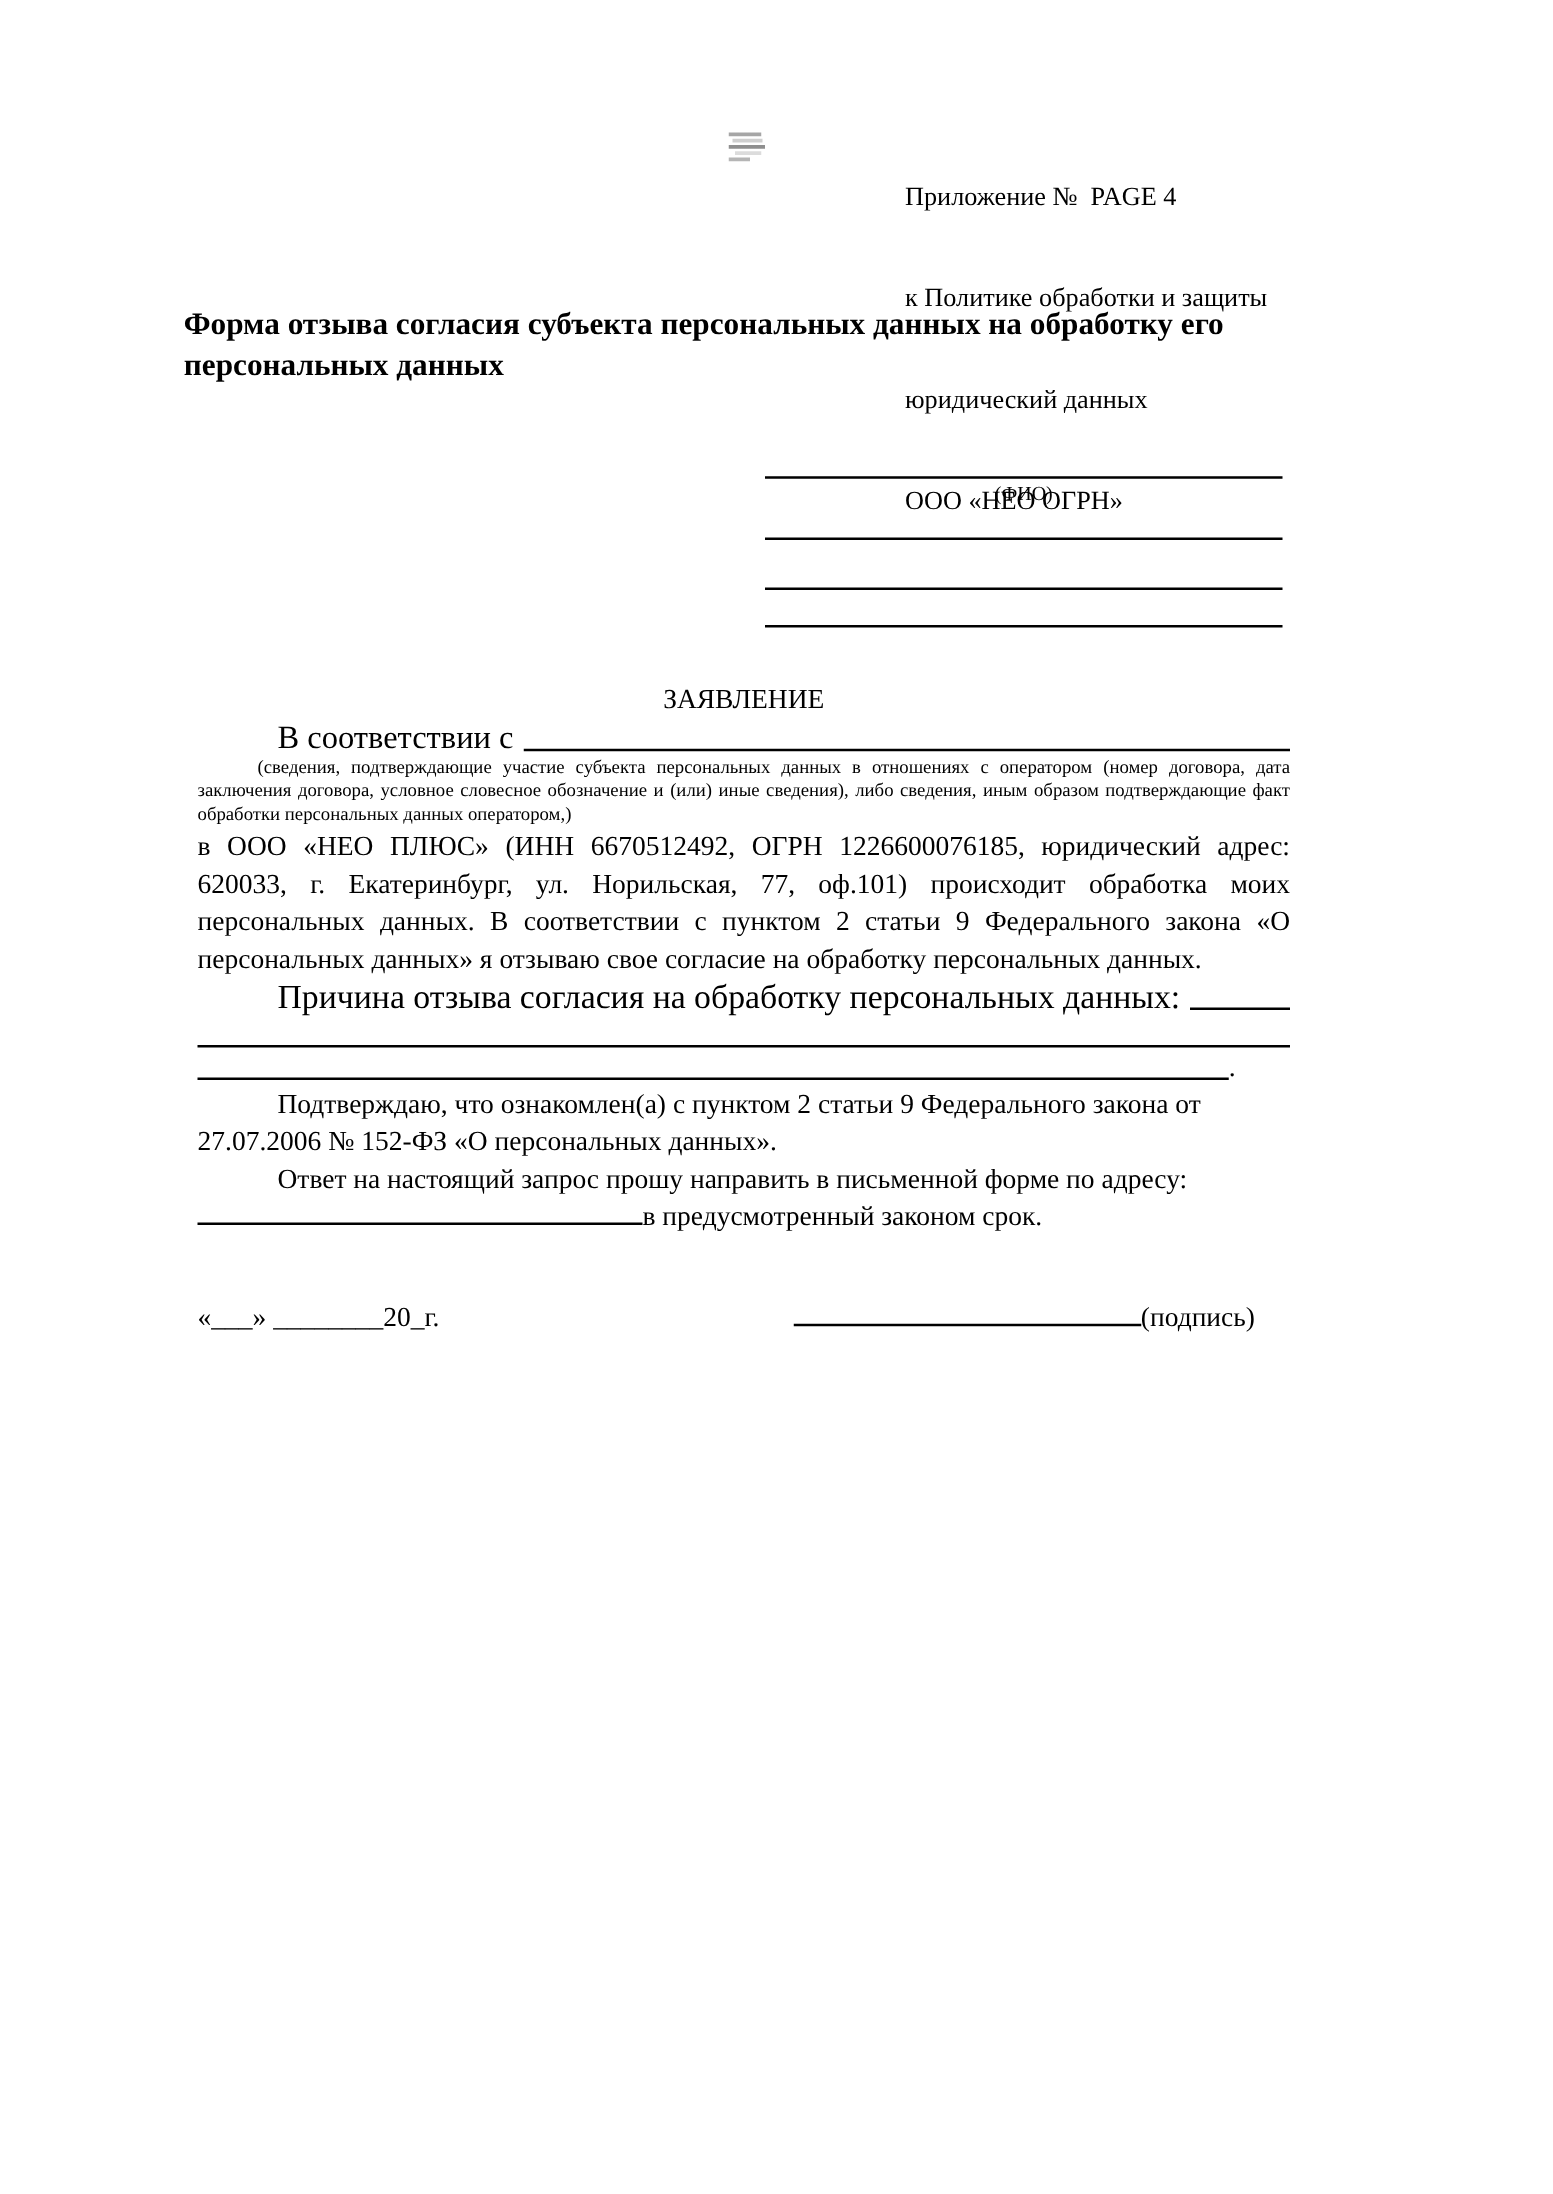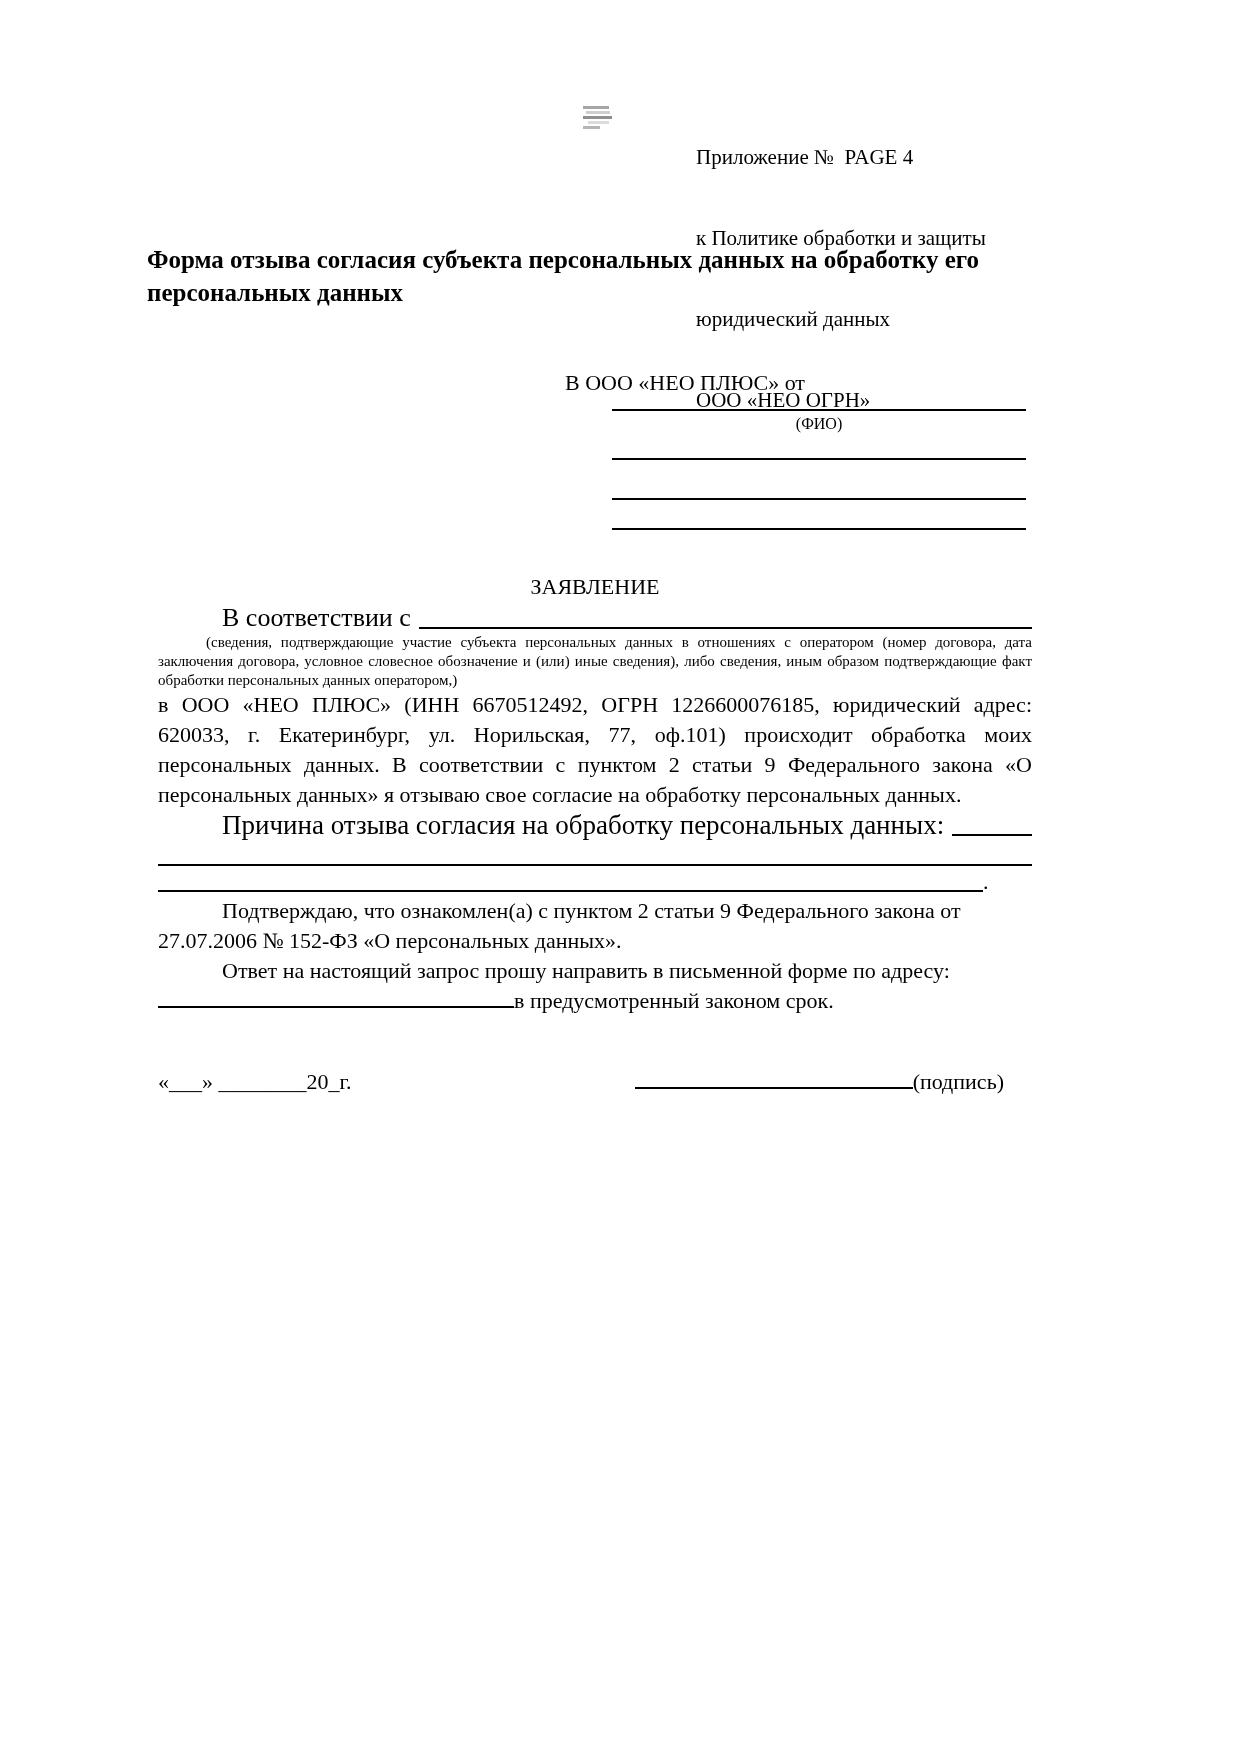--- a/index.html
+++ b/index.html
@@ -14,21 +14,21 @@
     overflow: hidden;
   }
   .content {
     padding: 0 210px 0 158px;
   }
   p { margin: 0; }
 
   
   .header-block {
     position: absolute;
-    left: 696px;
+    left: 724px;
     top: 90px;
     font-size: 21px;
     line-height: 27px;
     white-space: pre-wrap;
   }
   
   .artifact-icon {
     position: absolute;
     left: 583px;
     top: 104px;
@@ -158,21 +158,20 @@
     <div>к Политике обработки и защиты</div>
     <div>юридический данных</div>
     <div>ООО «НЕО ОГРН»</div>
   </div>
 
   <div class="content">
 
     <h1 class="doc-title">Форма отзыва согласия субъекта персональных данных на обработку его персональных данных</h1>
 
     <div class="addressee">
-      <div class="to-line">В ООО «НЕО ПЛЮС» от</div>
 
       <div>
         <div class="field-rule rule-1"></div>
         <div class="field-label">(ФИО)</div>
       </div>
 
       <div>
         <div class="field-rule rule-2"></div>
       </div>
 

